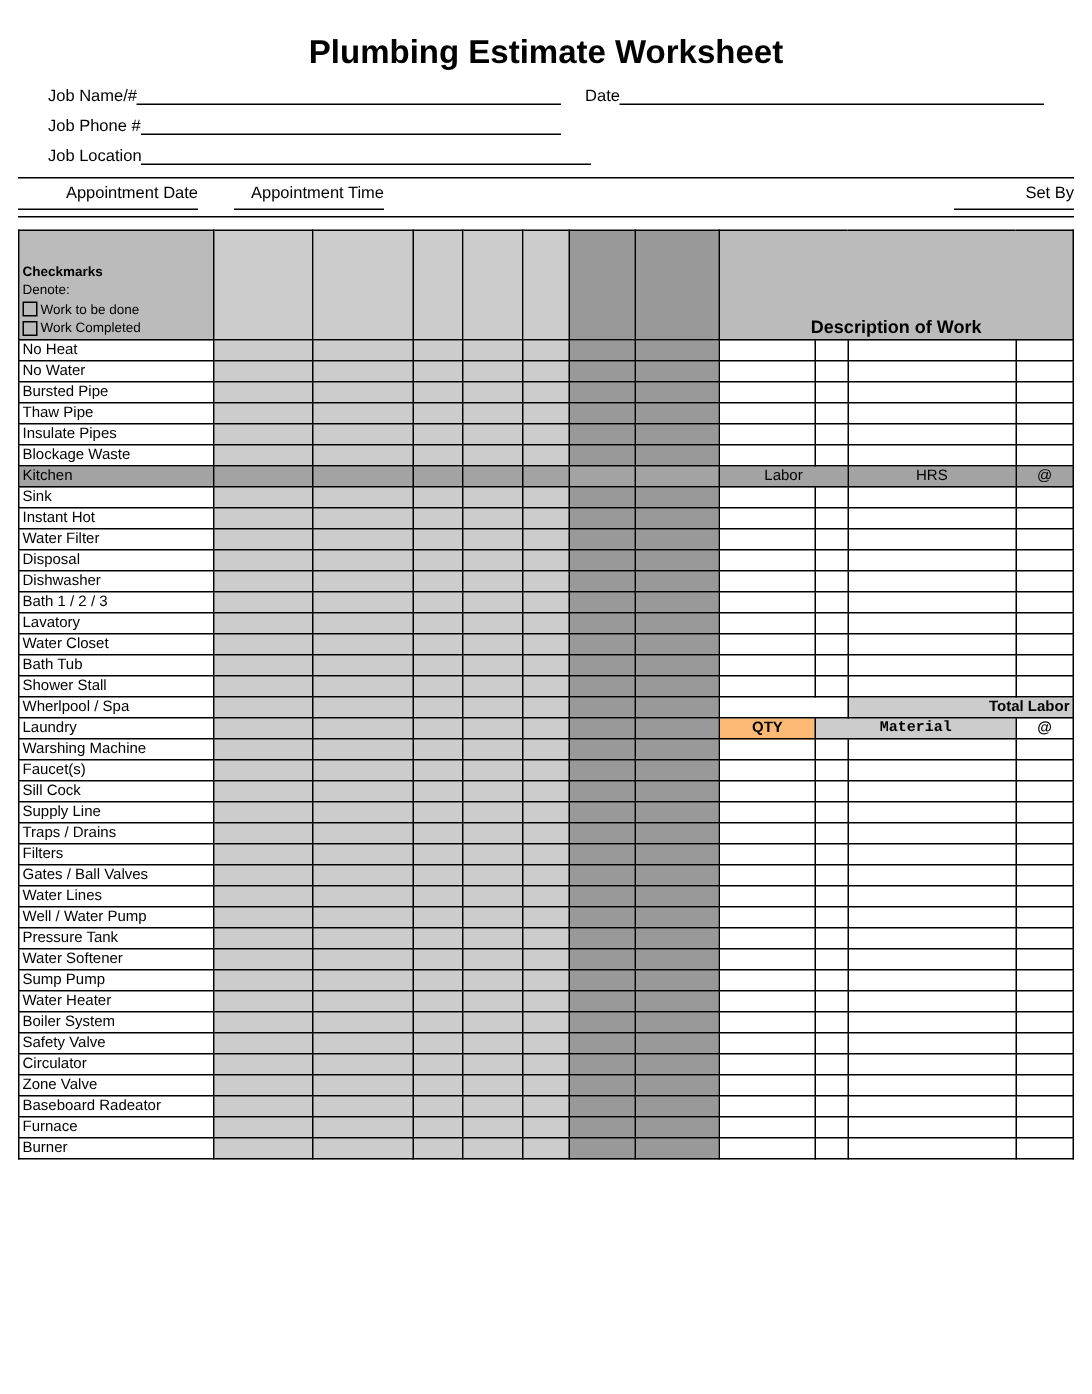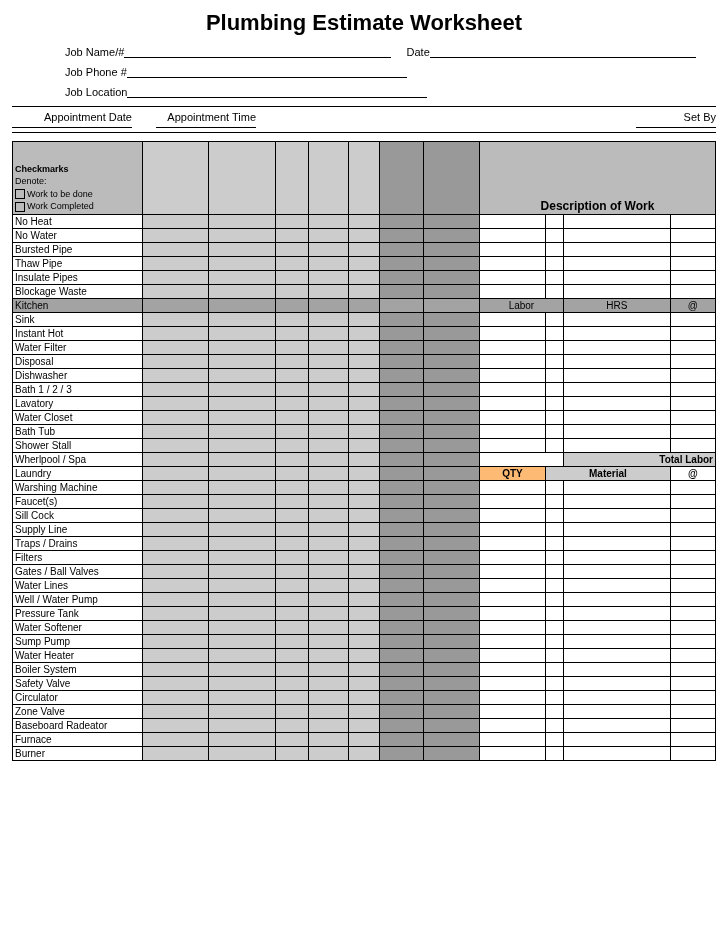--- a/index.html
+++ b/index.html
@@ -1,39 +1,39 @@
 <!DOCTYPE html>
 <html><head>
   <meta charset="utf-8">
   <style>
     * { box-sizing: border-box; margin: 0; padding: 0; }
     body { font-family: Arial, sans-serif; font-size: 11px; background: #fff; color: #000; width: 728px; min-height: 929px; }
-    .page { padding: 10px 12px; }
+    .page { padding: 22px 12px; }
     .title { text-align: center; font-size: 22px; font-weight: bold; margin-bottom: 8px; }
     .header-fields { display: flex; flex-direction: column; gap: 6px; padding: 0 20px; margin-bottom: 8px; }
-    .header-row { display: flex; align-items: flex-end; gap: 0; margin-left: 33px; }
+    .header-row { display: flex; align-items: flex-end; gap: 0; }
     .header-label { font-size: 11px; white-space: nowrap; }
     .header-line { flex: 1; border-bottom: 1px solid #000; min-width: 80px; height: 14px; }
     .appt-row { display: flex; align-items: flex-end; gap: 4px; margin-bottom: 8px; border-top: 1px solid #000; border-bottom: 1px solid #000; padding: 4px 0; }
     .appt-section { display: flex; align-items: flex-end; gap: 4px; flex-direction: column; }
     .appt-line { border-bottom: 1px solid #000; }
     .main-table { width: 100%; border-collapse: collapse; font-size: 10px; }
     .main-table td, .main-table th { border: 1px solid #000; padding: 1px 2px; }
     .rotate-cell { width: 20px; overflow: hidden; white-space: nowrap; }
     .rotate-text { display: block; transform: rotate(-60deg) translateX(-18px); transform-origin: bottom left; white-space: nowrap; font-size: 9px; font-weight: bold; height: 70px; line-height: 1; }
     .header-row-table { background: #bbb; }
     .checkmarks-cell { font-size: 9px; line-height: 1.4; padding: 2px; vertical-align: bottom; }
     .col-gray { background: #ccc; }
     .col-dark { background: #999; }
     .row-item td { height: 14px; }
     .row-item td.col-gray { background: #ccc; }
     .row-section-header td { background: #a3a3a3; font-weight: normal; font-size: 10px; }
     .desc-header { font-weight: bold; font-size: 12px; text-align: center; padding-right: 4px; }
     .labor-header { background: #ccc; text-align: center; font-weight: bold; }
-    .material-header { background: #ccc; text-align: center; font-weight: bold; }
+    .material-header { background: #ccc; text-align: center; font-weight: bold; font-family: Liberation Mono, monospace; }
     .total-labor-cell { background: #ccc; font-weight: bold; font-size: 10px; text-align: right; padding-right: 2px; }
     .qty-header { background: #fdba74; text-align: center; font-weight: bold; }
     .at-header { text-align: center; font-weight: bold; }
     .hrs-header { text-align: center; font-weight: bold; font-size: 9px; }
     .checkbox-inline { display: inline-block; width: 10px; height: 10px; border: 1px solid #000; vertical-align: middle; margin-right: 2px; }
   </style>
 </head>
 <body>
 
 <div class="page">

